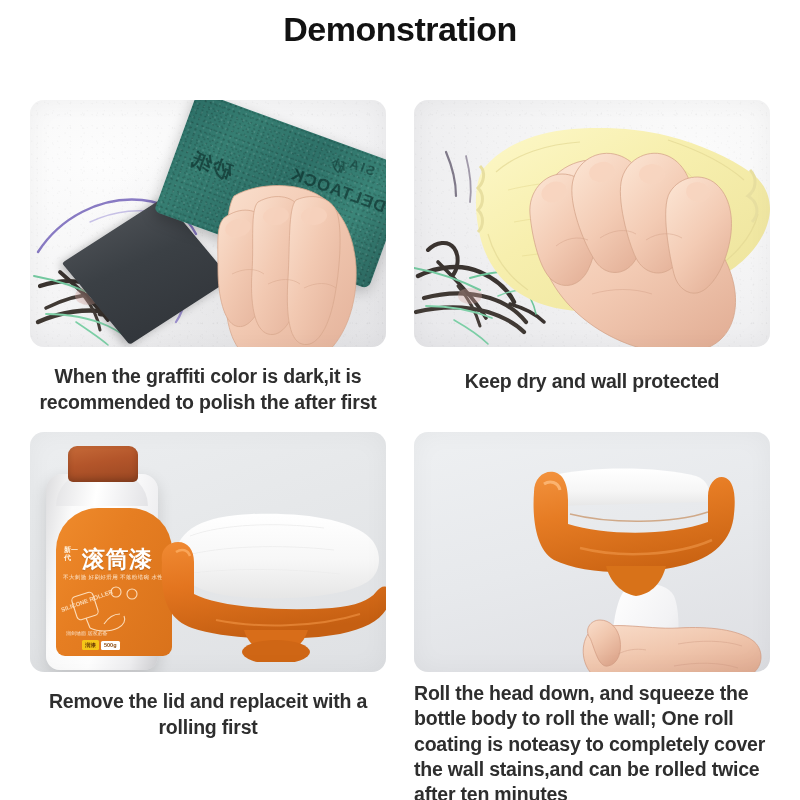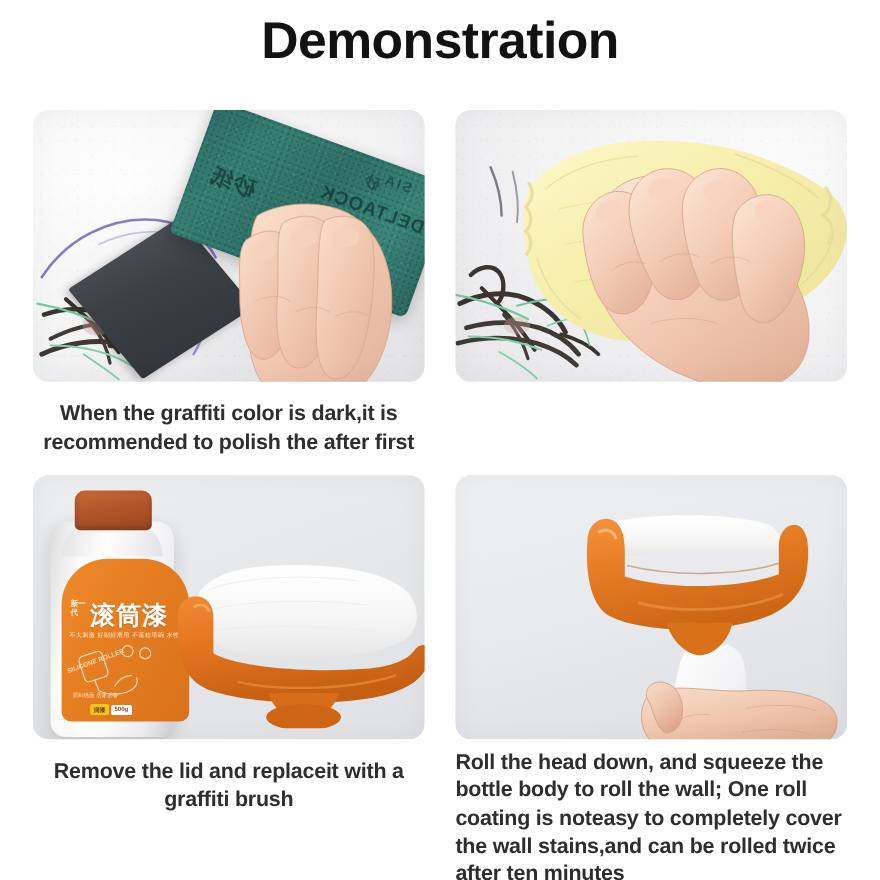--- a/index.html
+++ b/index.html
@@ -15,21 +15,21 @@
     position: relative;
   }
 
   
   .page-title {
     position: absolute;
     top: 10px;
     left: 0;
     width: 800px;
     text-align: center;
-    font-size: 47px;
+    font-size: 34px;
     font-weight: bold;
     color: #121212;
     letter-spacing: -0.5px;
     line-height: 1.15;
   }
 
   
   .cell { position: absolute; }
 
   .cell-1 { left: 30px;  top: 100px; width: 356px; }
@@ -432,20 +432,21 @@
       <g fill="none" stroke="#d2a088" stroke-width="0.9" opacity="0.5">
         <path d="M56,116 C66,108 78,106 88,110"></path>
         <path d="M100,108 C112,100 126,98 136,104"></path>
         <path d="M146,110 C158,102 172,102 182,108"></path>
         <path d="M92,164 C112,158 134,158 152,164"></path>
       </g>
     </svg>
 
     <div class="photo-vignette"></div>
   </div>
+  <div class="caption caption-2">Keep dry and wall protected</div>
 </div>
 
 <div class="cell cell-3">
   <div class="photo photo-bot">
     <div class="bg-studio"></div>
 
     <div class="bottle">
       <div class="bottle-body"></div>
       <div class="bottle-shoulder"></div>
       <div class="bottle-cap"></div>
@@ -503,21 +504,21 @@
 
       <path d="M88,128 C92,142 104,152 120,154 C136,152 148,142 152,128 Z" fill="#d86d19"></path>
       <ellipse cx="120" cy="150" rx="34" ry="12" fill="#cf6615"></ellipse>
 
       <path d="M20,50 C26,46 32,48 34,54" stroke="#ffb36b" stroke-width="2.5" fill="none" opacity="0.7"></path>
       <path d="M60,118 C100,126 160,126 204,112" stroke="#ffa657" stroke-width="2" fill="none" opacity="0.45"></path>
     </svg>
 
     <div class="photo-vignette"></div>
   </div>
-  <div class="caption">Remove the lid and replaceit with a graffiti brush</div>
+  <div class="caption">Remove the lid and replaceit with a rolling first</div>
 </div>
 
 <div class="cell cell-4">
   <div class="photo photo-bot">
     <div class="wall-4"></div>
 
     <svg class="hand-4" viewBox="0 0 190 110">
       <defs>
         <linearGradient id="skin4" x1="0" y1="0" x2="0.6" y2="1">
           <stop offset="0%" stop-color="#f9ddca"></stop>

